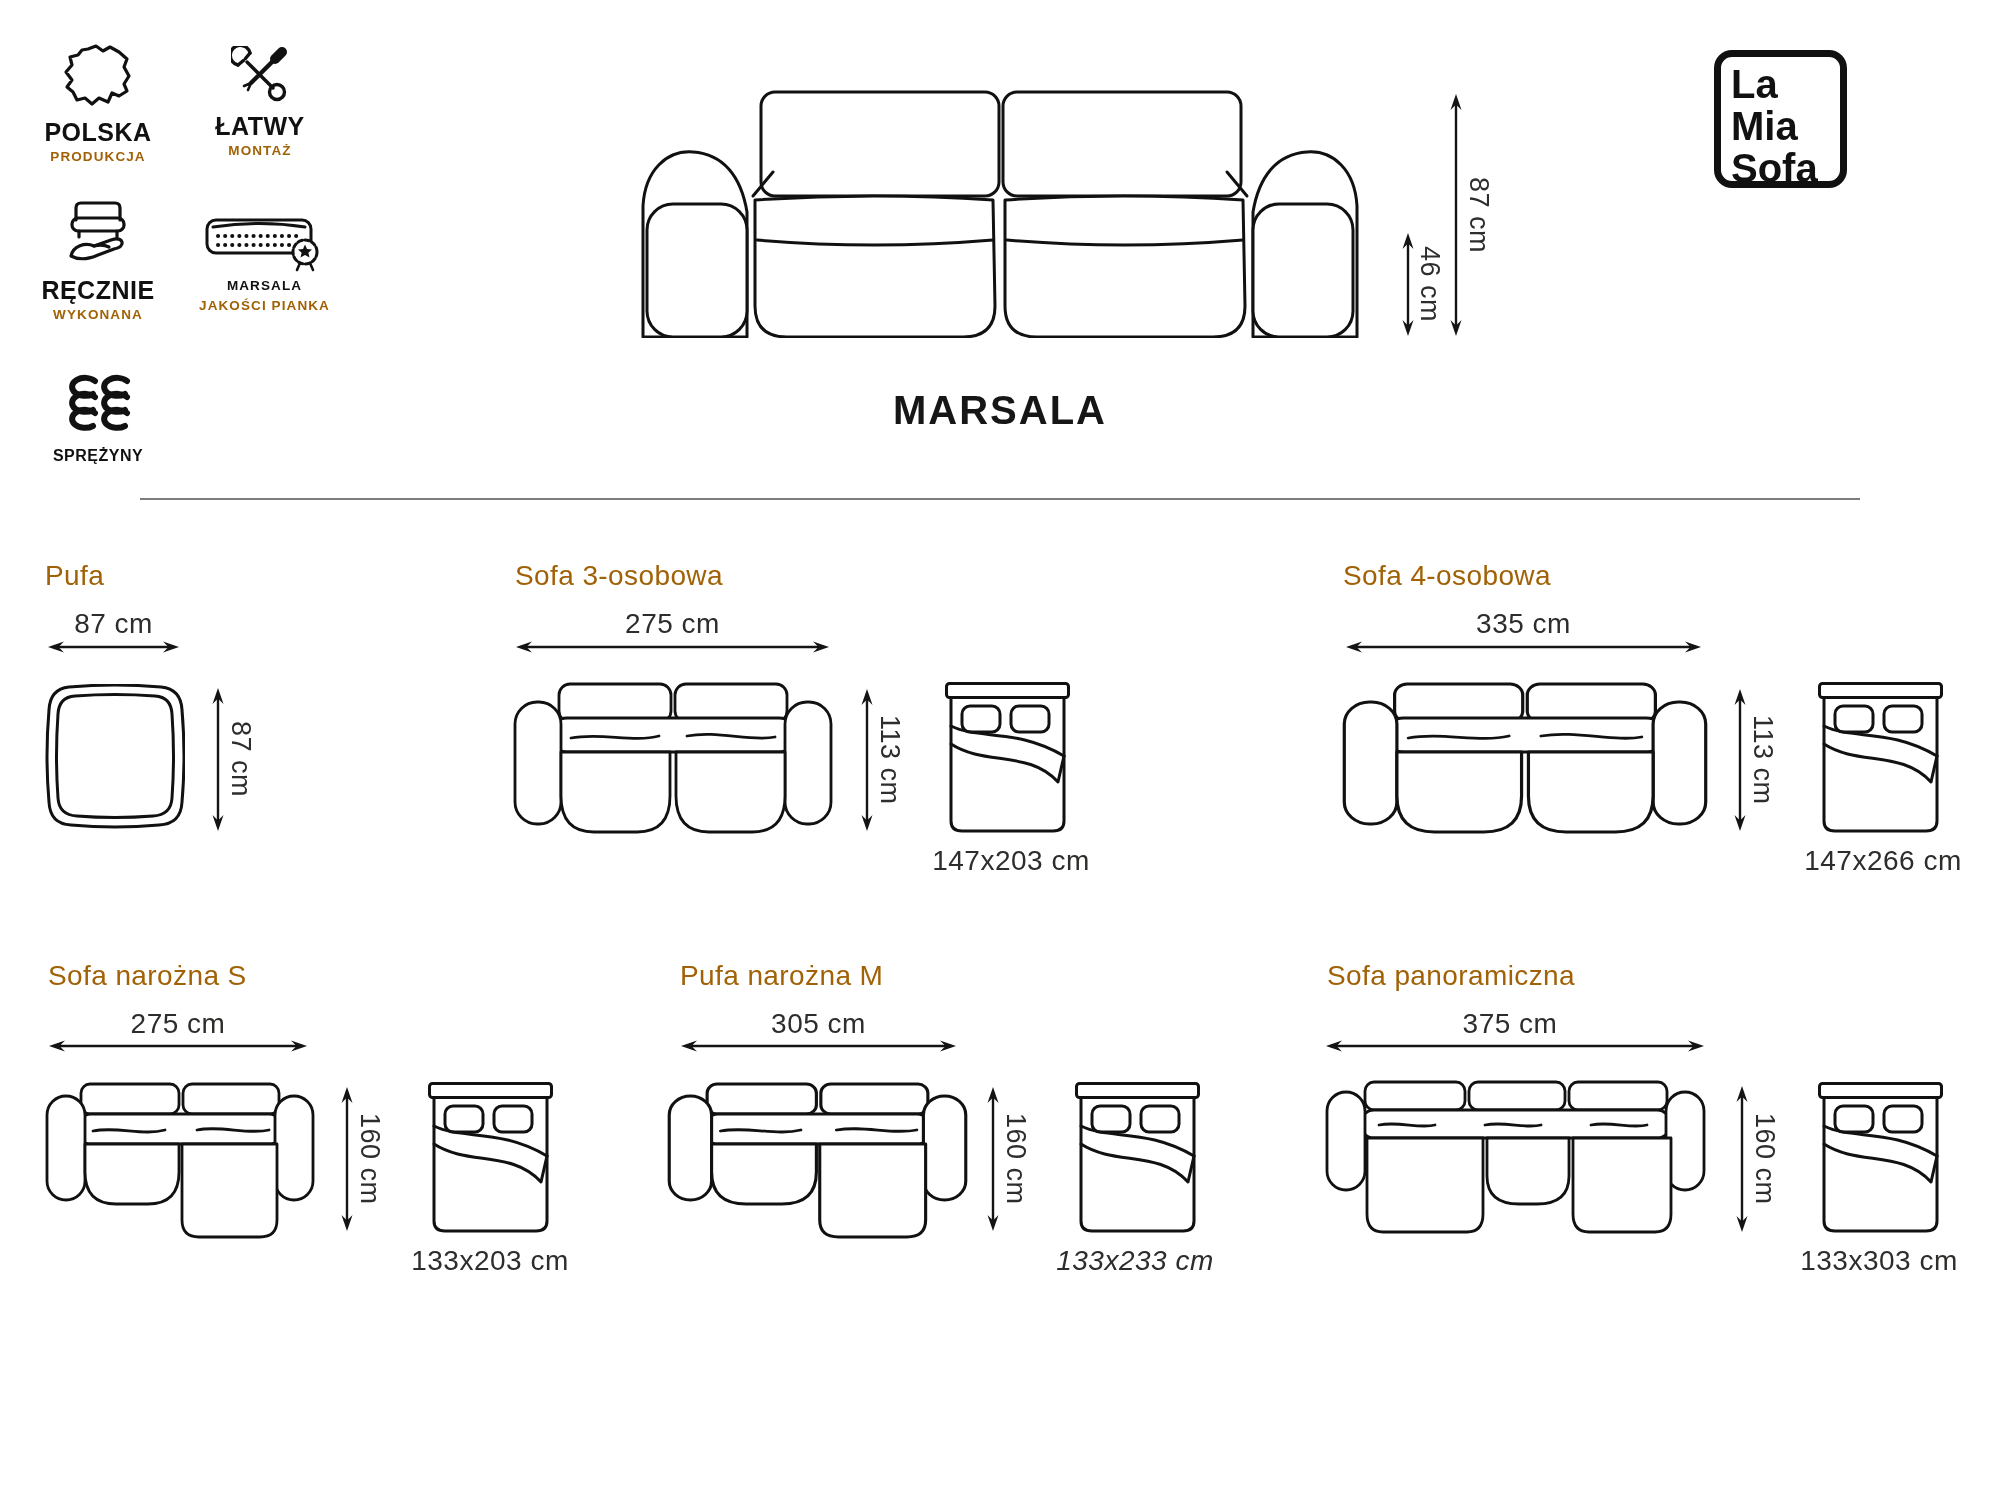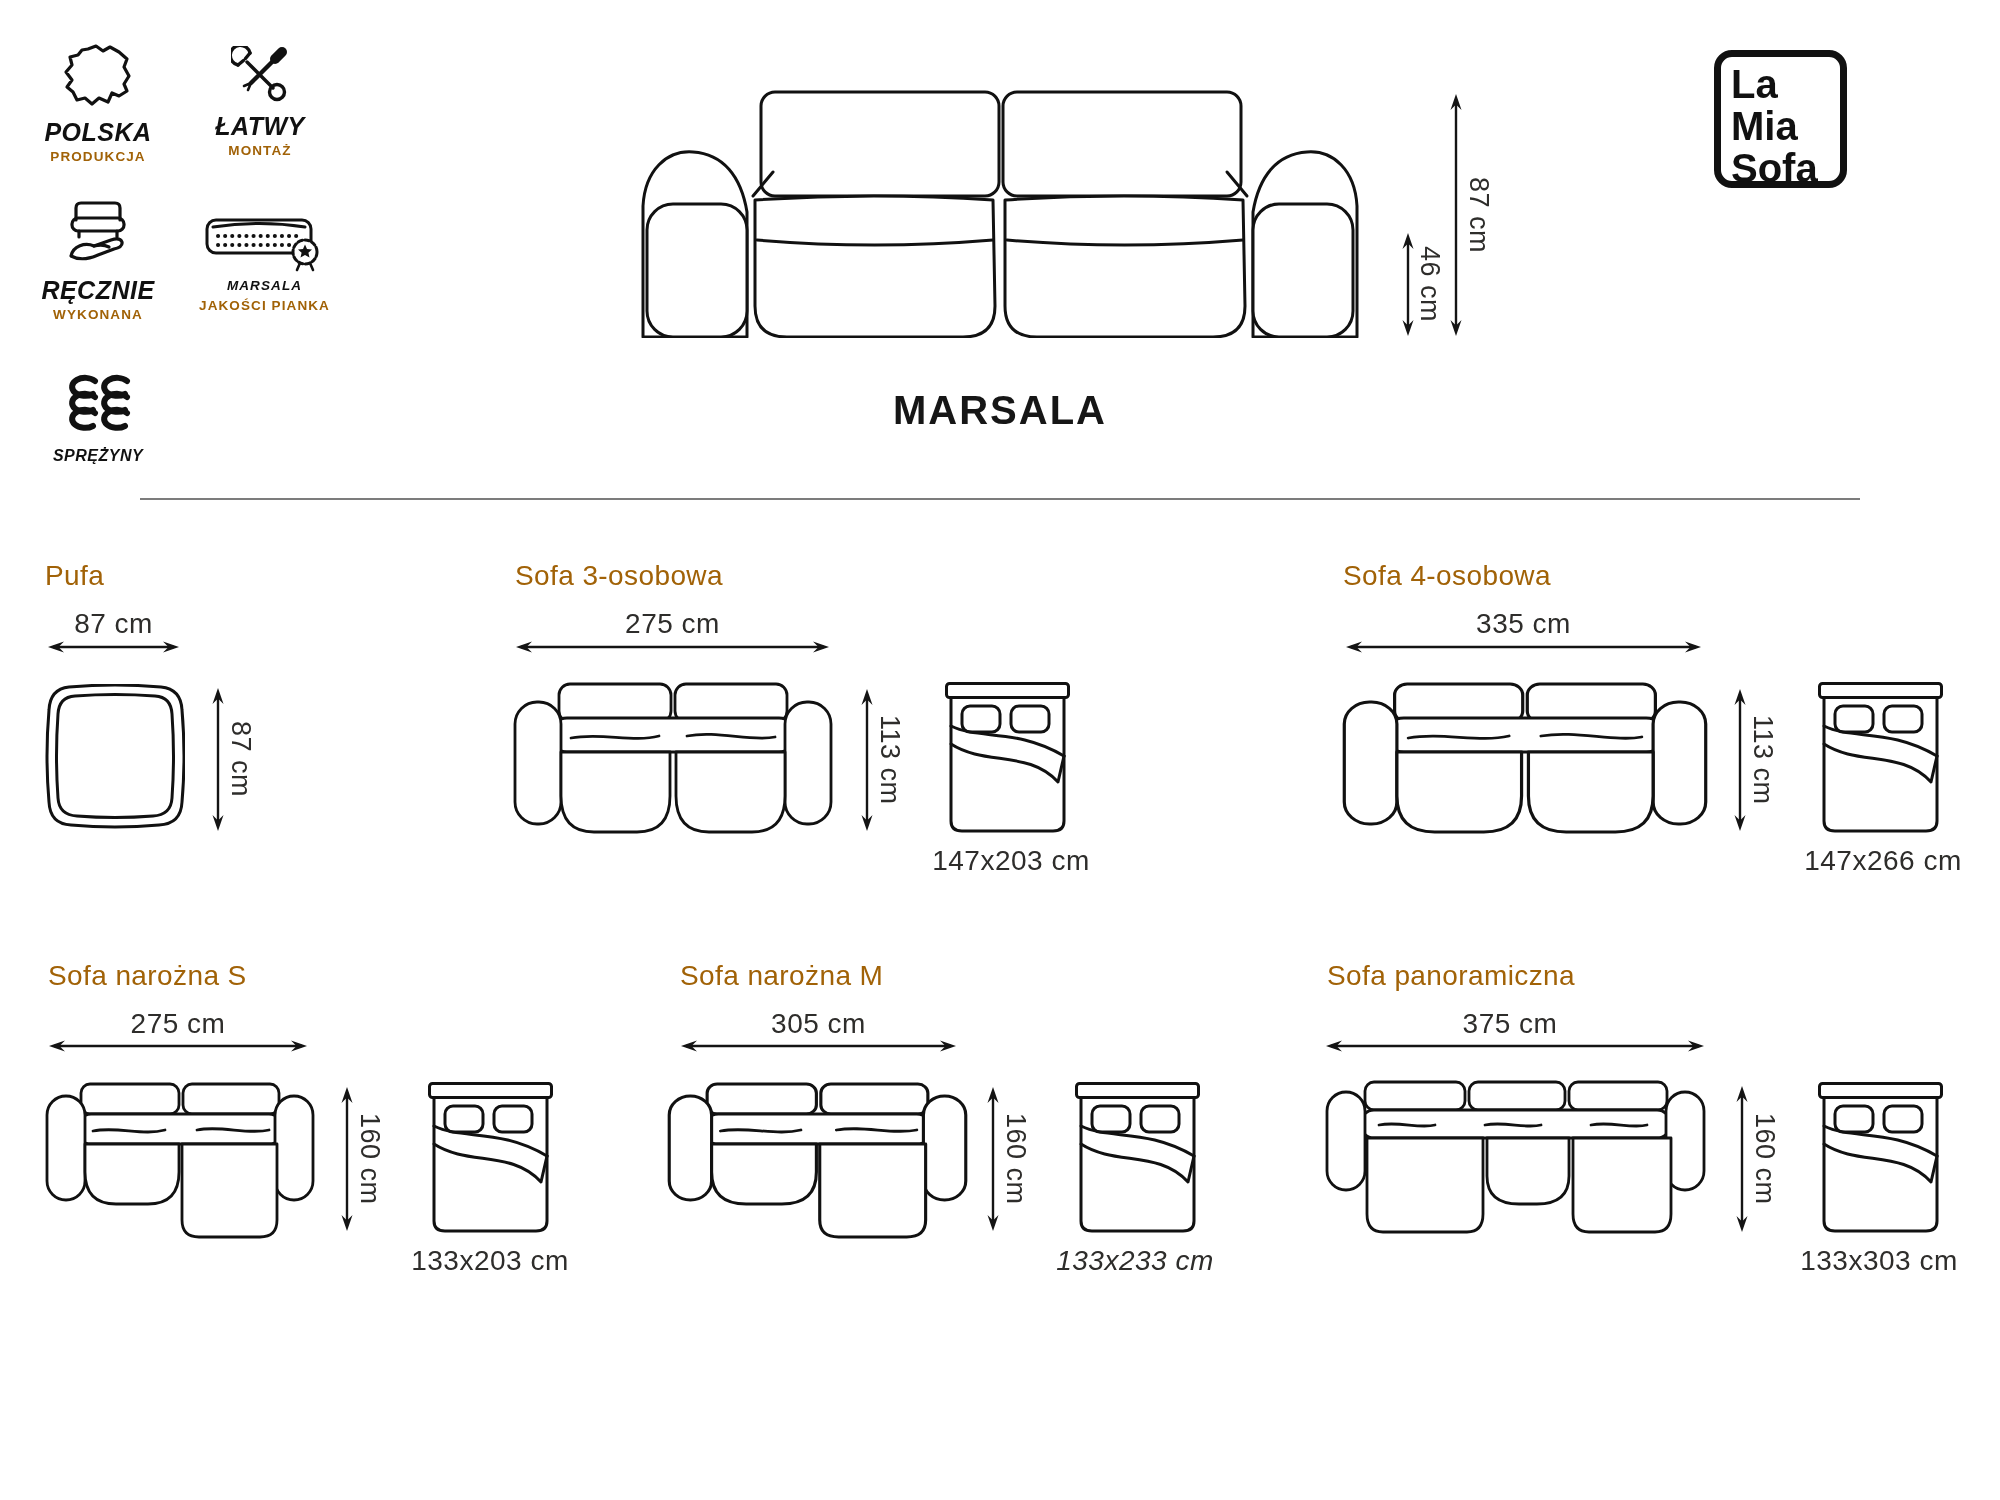--- a/index.html
+++ b/index.html
@@ -2,21 +2,21 @@
 <html><head>
 <meta charset="utf-8">
 <style>
   html,body{margin:0;padding:0;background:#fff;}
   .canvas{position:relative;width:2000px;height:1500px;background:#fff;overflow:hidden;
           font-family:"Liberation Sans", sans-serif;color:#111;}
   .art{position:absolute;}
   
   .feat{position:absolute;text-align:center;}
   .feat svg{display:block;margin:0 auto;}
-  .feat-title{font-size:25px;font-weight:bold;letter-spacing:.5px;color:#111;margin-top:9px;line-height:26px;font-style:italic;}
+  .feat-title{font-size:25px;font-weight:bold;letter-spacing:.5px;color:#111;margin-top:9px;line-height:26px;}
   .feat-sub{font-size:13.5px;font-weight:bold;letter-spacing:1.1px;color:#a16207;margin-top:4px;line-height:16px;}
   .feat.small-both .feat-title{font-size:13.5px;font-weight:bold;letter-spacing:1.1px;margin-top:6px;line-height:16px;}
   
   .main-title{position:absolute;left:0;top:388px;width:2000px;text-align:center;
               font-size:40px;font-weight:bold;letter-spacing:2px;color:#161616;}
   .logo{position:absolute;left:1714px;top:50px;width:133px;height:138px;box-sizing:border-box;
         border:7px solid #111;border-radius:18px;padding:6px 0 0 10px;
         font-size:40px;font-weight:bold;line-height:42px;color:#111;letter-spacing:0;}
   .divider{position:absolute;left:140px;top:498px;width:1720px;height:0;border-top:2px solid #7c7c7c;}
   
@@ -275,21 +275,21 @@
         <line x1="7" y1="6" x2="7" y2="140" stroke="#141414" stroke-width="2.4"></line>
         <path d="M7,1 L1.5,17 L7,11.5 L12.5,17 Z" fill="#141414"></path>
         <path d="M7,145 L1.5,129 L7,134.5 L12.5,129 Z" fill="#141414"></path>
       </svg></div>
   <div class="vlabel" style="left:353px;top:1086px;height:146px;">160 cm</div>
   <svg class="art" style="left:428px;top:1082px;" width="125" height="152" viewBox="0 0 125 152">
       <use href="#bed"></use>
     </svg>
   <div class="bedlabel" style="left:410px;top:1245px;">133x203 cm</div>
 
-  <div class="vheading" style="left:680px;top:960px;">Sofa narożna M</div>
+  <div class="vheading" style="left:680px;top:960px;">Pufa narożna M</div>
   <div class="hlabel" style="left:680px;top:1008px;width:277px;">305 cm</div>
   <div class="dim-arrow horiz" style="left:680px;top:1039px;width:277px;"><svg width="277" height="14">
         <line x1="6" y1="7" x2="271" y2="7" stroke="#141414" stroke-width="2.4"></line>
         <path d="M1,7 L17,1.5 L11.5,7 L17,12.5 Z" fill="#141414"></path>
         <path d="M276,7 L260,1.5 L265.5,7 L260,12.5 Z" fill="#141414"></path>
       </svg></div>
   <svg class="art" style="left:667px;top:1082px;" width="301" height="158" viewBox="0 0 270 158" preserveAspectRatio="none">
       <use href="#corner"></use>
     </svg>
   <div class="dim-arrow vert" style="left:986px;top:1086px;height:146px;"><svg width="14" height="146">

